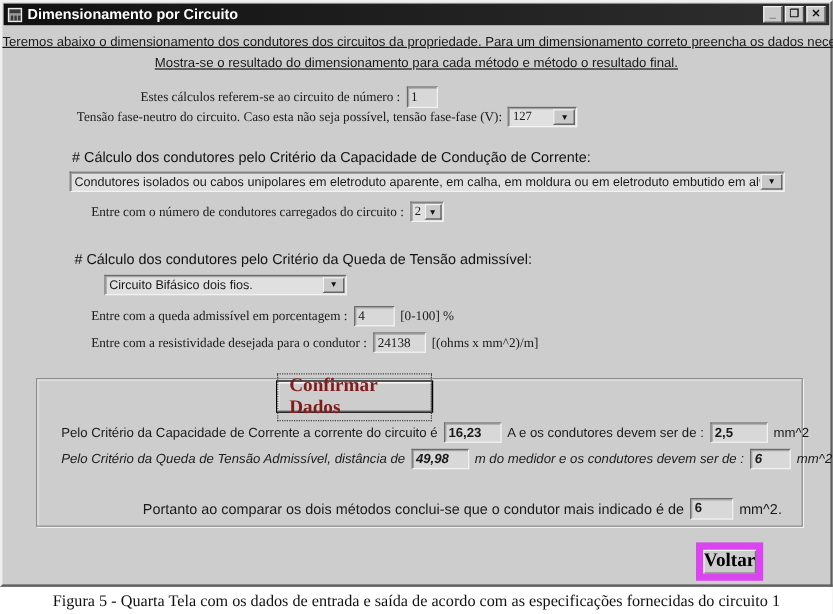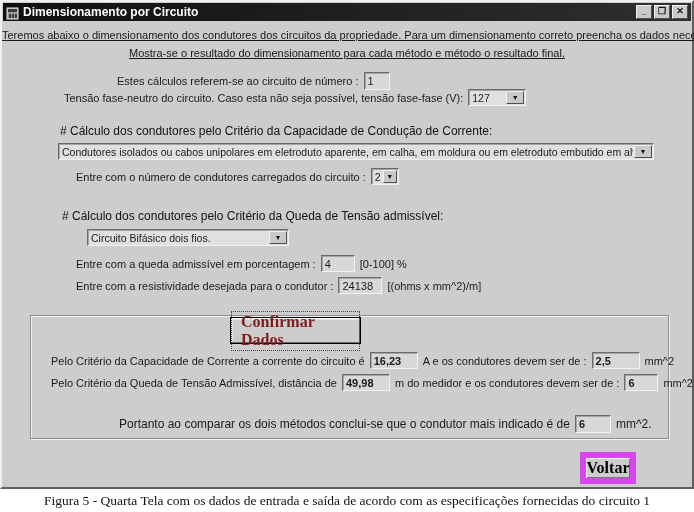--- a/index.html
+++ b/index.html
@@ -19,21 +19,21 @@
   .app-icon{width:13px;height:13px;flex:0 0 auto;}
   .title-text{flex:1;color:#ffffff;font-weight:bold;font-size:12px;white-space:nowrap;overflow:hidden;}
   .winbtns{display:flex;gap:2px;}
   .winbtn{
     width:16px;height:14px;box-sizing:border-box;background:#c9c9c9;
     border:1px solid;border-color:#f2f2f2 #4f4f4f #4f4f4f #f2f2f2;
     font-size:9px;line-height:11px;text-align:center;font-weight:bold;color:#111;
     cursor:default;user-select:none;
   }
   .intro{position:absolute;width:100%;text-align:center;font-size:11px;text-decoration:underline;color:#181818;white-space:nowrap;}
-  .row{position:absolute;display:flex;align-items:center;gap:5px;font-size:11px;white-space:nowrap;}
+  .row{position:absolute;display:flex;align-items:center;gap:5px;font-size:11px;white-space:nowrap;font-family:Liberation Serif, serif;}
   .heading{position:absolute;font-size:12px;white-space:nowrap;color:#121212;}
   .tb{
     background:#d8d8d8;box-sizing:border-box;height:17px;min-width:26px;
     border:1px solid;border-color:#6b6b6b #f2f2f2 #f2f2f2 #6b6b6b;
     box-shadow:inset 1px 1px 0 #a4a4a4;
     font-size:11px;padding:1px 3px;display:flex;align-items:center;
   }
   .tb.bold{font-weight:bold;}
   .combo{
     display:flex;align-items:stretch;height:17px;box-sizing:border-box;background:#e0e0e0;
@@ -153,21 +153,21 @@
     </div>
 
     <div class="grow" style="top:36px;left:20px;">
       <span>Pelo Critério da Capacidade de Corrente a corrente do circuito é</span>
       <span class="tb bold" style="width:48px;">16,23</span>
       <span>A e os condutores devem ser de :</span>
       <span class="tb bold" style="width:48px;">2,5</span>
       <span>mm^2</span>
     </div>
 
-    <div class="grow" style="top:58px;left:20px;">
+    <div class="grow" style="top:58px;left:20px;font-style:italic;">
       <span>Pelo Critério da Queda de Tensão Admissível, distância de</span>
       <span class="tb bold" style="width:48px;">49,98</span>
       <span>m do medidor e os condutores devem ser de :</span>
       <span class="tb bold" style="width:34px;">6</span>
       <span>mm^2</span>
     </div>
 
     <div class="grow" style="top:99px;left:88px;font-size:12px;">
       <span>Portanto ao comparar os dois métodos conclui-se que o condutor mais indicado é de</span>
       <span class="tb bold" style="width:36px;height:18px;">6</span>

